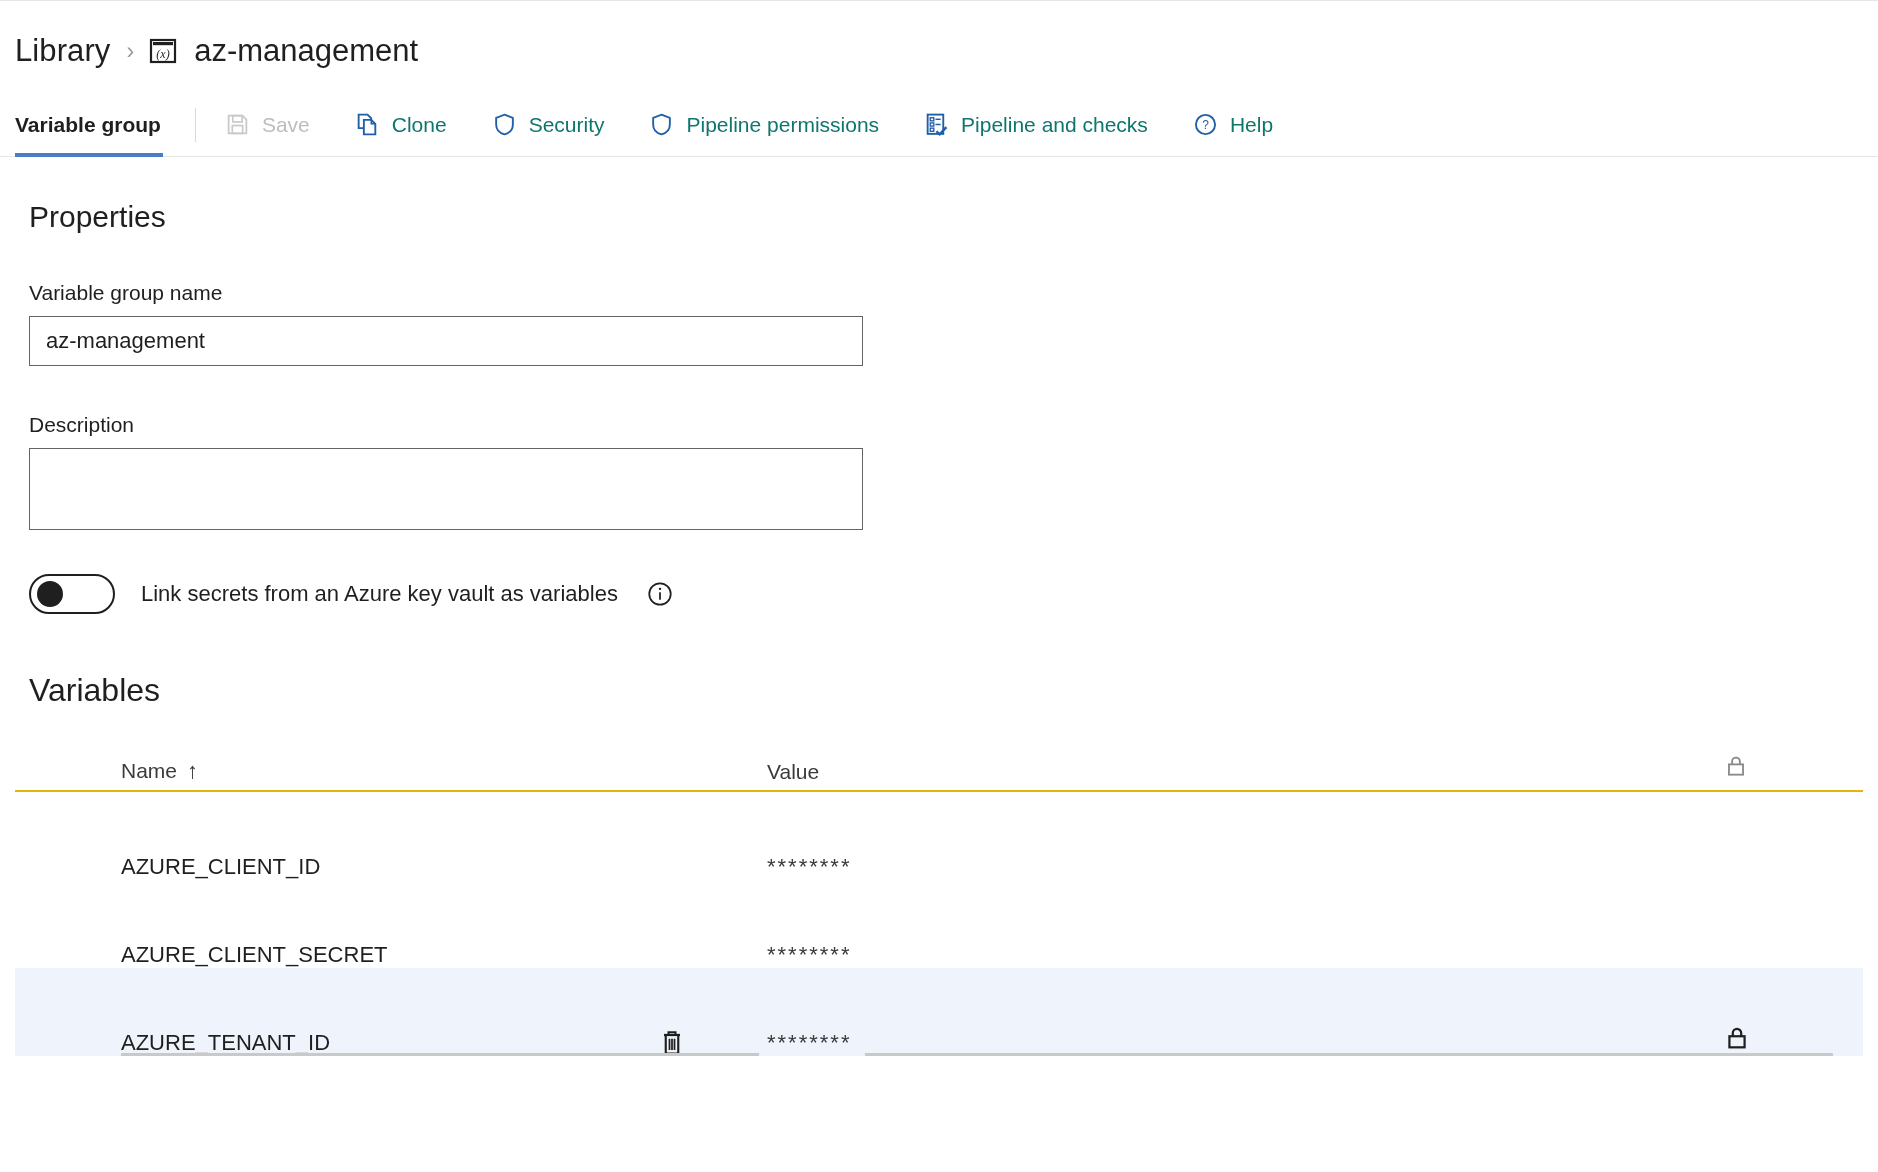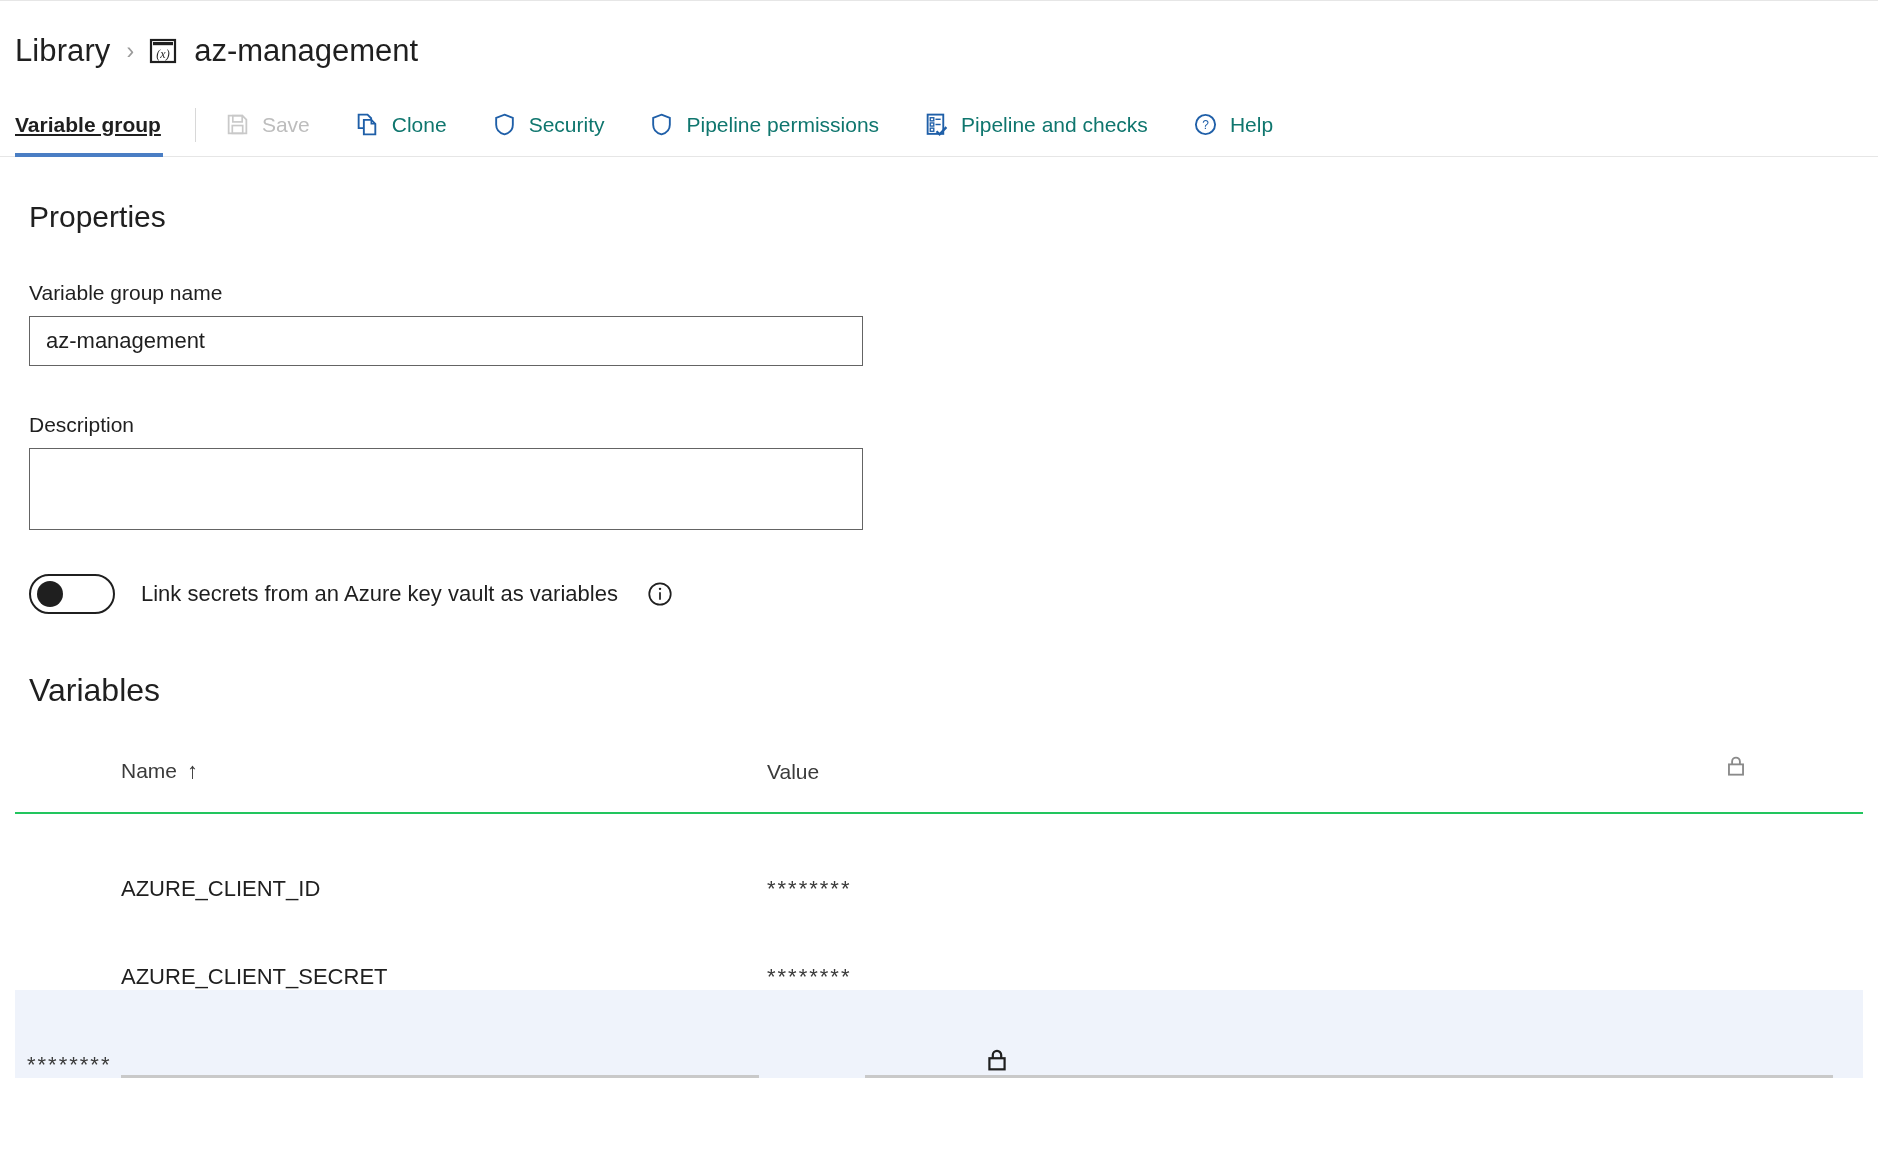--- a/index.html
+++ b/index.html
@@ -66,21 +66,21 @@
   .tab {
     display: flex;
     align-items: center;
     padding: 0 2px 0 15px;
     font-size: 21px;
     font-weight: bold;
     color: #1f1f1f;
     position: relative;
     cursor: pointer;
   }
-  .tab-label { padding-right: 22px; text-decoration: underline; }
+  .tab-label { padding-right: 22px; }
   .tab.active::after {
     content: "";
     position: absolute;
     left: 15px; right: 22px; bottom: -1px;
     height: 4px;
     background: #4a7ec4;
   }
   .tb-divider {
     width: 1px;
     background: #d8d8d8;
@@ -192,22 +192,22 @@
   
   .vars-title {
     font-size: 32px;
     font-weight: 400;
     margin: 58px 0 0 14px;
   }
   .table { margin-top: 44px; }
   .thead {
     display: flex;
     align-items: flex-end;
-    border-bottom: 2px solid #22c55e;
-    padding-bottom: 28px;
+    border-bottom: 2px solid #eab308;
+    padding-bottom: 6px;
   }
   .th {
     font-size: 21px;
     color: #3b3b3b;
     display: flex;
     align-items: center;
     gap: 10px;
   }
   .col-name  { width: 740px; padding-left: 106px; }
   .col-value { width: 900px; padding-left: 12px; }
@@ -413,20 +413,33 @@
       <div class="cell-lock"></div>
     </div>
 
     <div class="trow">
       <div class="cell-name">AZURE_CLIENT_SECRET</div>
       <div class="cell-value">********</div>
       <div class="cell-lock"></div>
     </div>
 
     <div class="trow highlight">
+      <div class="cell-name">
+        <span>AZURE_TENANT_ID</span>
+        <span class="del-ico">
+          <svg width="30" height="30" viewBox="0 0 24 24">
+            <path d="M9.2 3.4h5.6v2.1H9.2z" fill="none" stroke="#1f1f1f" stroke-width="1.6"></path>
+            <path d="M5.6 5.6h12.8" stroke="#1f1f1f" stroke-width="1.8" fill="none"></path>
+            <path d="M7 5.6h10v14.8H7z" fill="none" stroke="#1f1f1f" stroke-width="1.7"></path>
+            <line x1="10" y1="8.6" x2="10" y2="17.6" stroke="#1f1f1f" stroke-width="1.4"></line>
+            <line x1="12" y1="8.6" x2="12" y2="17.6" stroke="#1f1f1f" stroke-width="1.4"></line>
+            <line x1="14" y1="8.6" x2="14" y2="17.6" stroke="#1f1f1f" stroke-width="1.4"></line>
+          </svg>
+        </span>
+      </div>
       <div class="cell-value">********</div>
       <div class="cell-lock">
         <span>
           <svg width="28" height="28" viewBox="0 0 24 24">
             <rect x="5.5" y="10.5" width="13" height="9.5" fill="none" stroke="#1f1f1f" stroke-width="1.9"></rect>
             <path d="M8.4 10.5V7.8a3.6 3.6 0 0 1 7.2 0v2.7" fill="none" stroke="#1f1f1f" stroke-width="1.9"></path>
           </svg>
         </span>
       </div>
       <div class="row-underline ul-a"></div>

